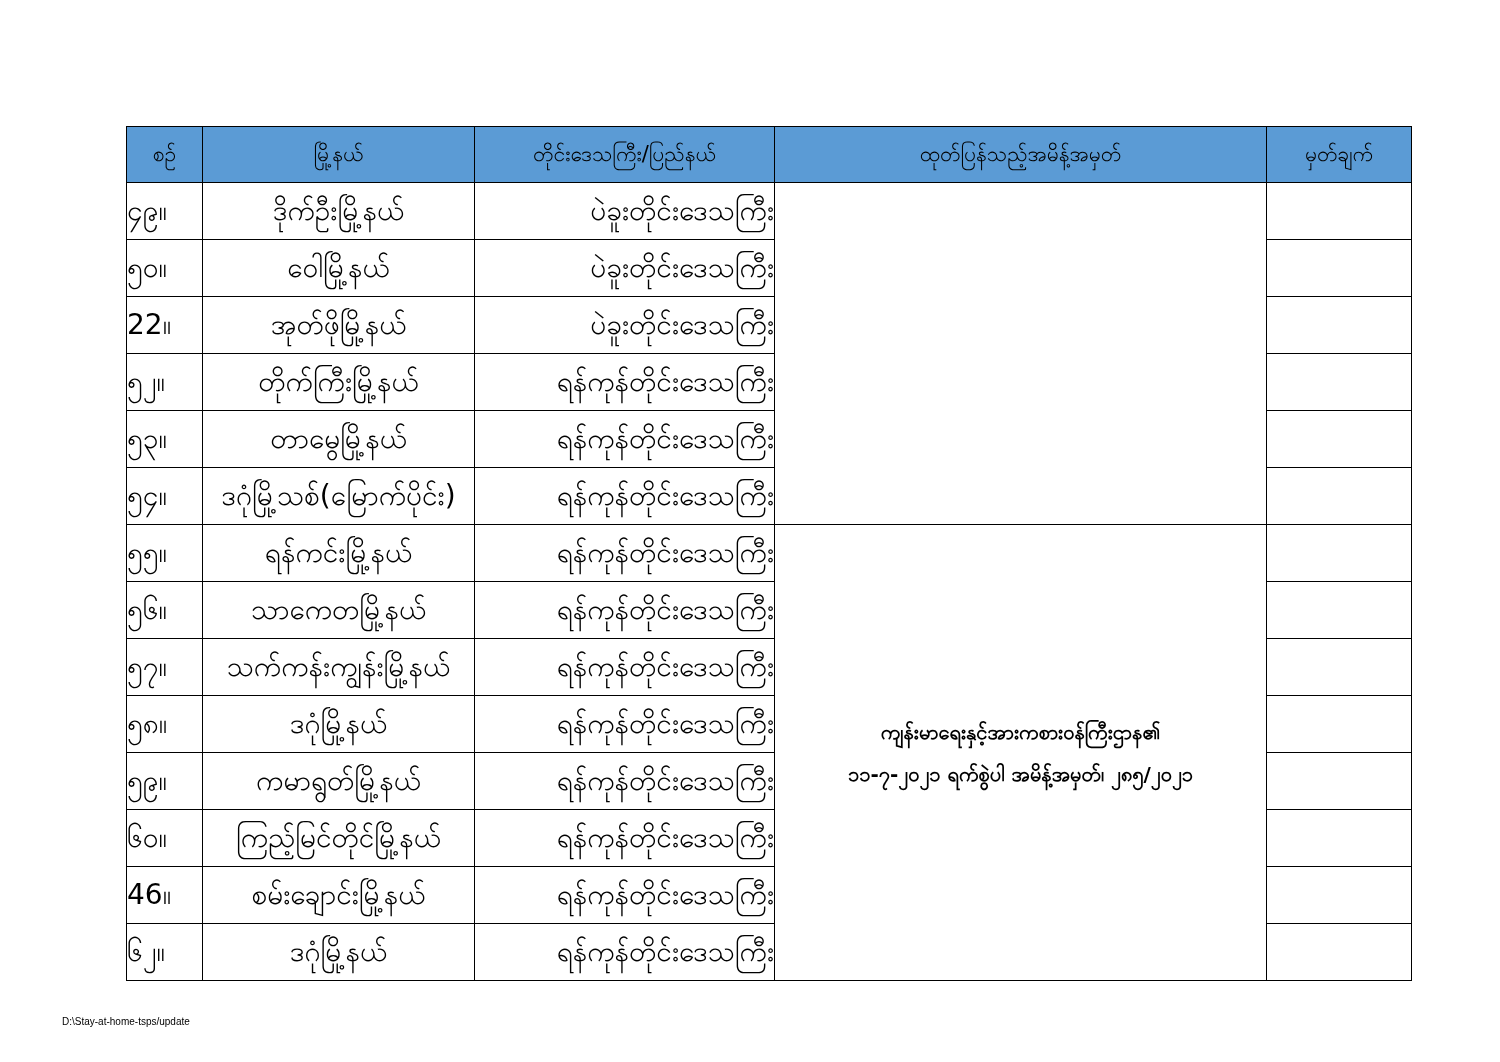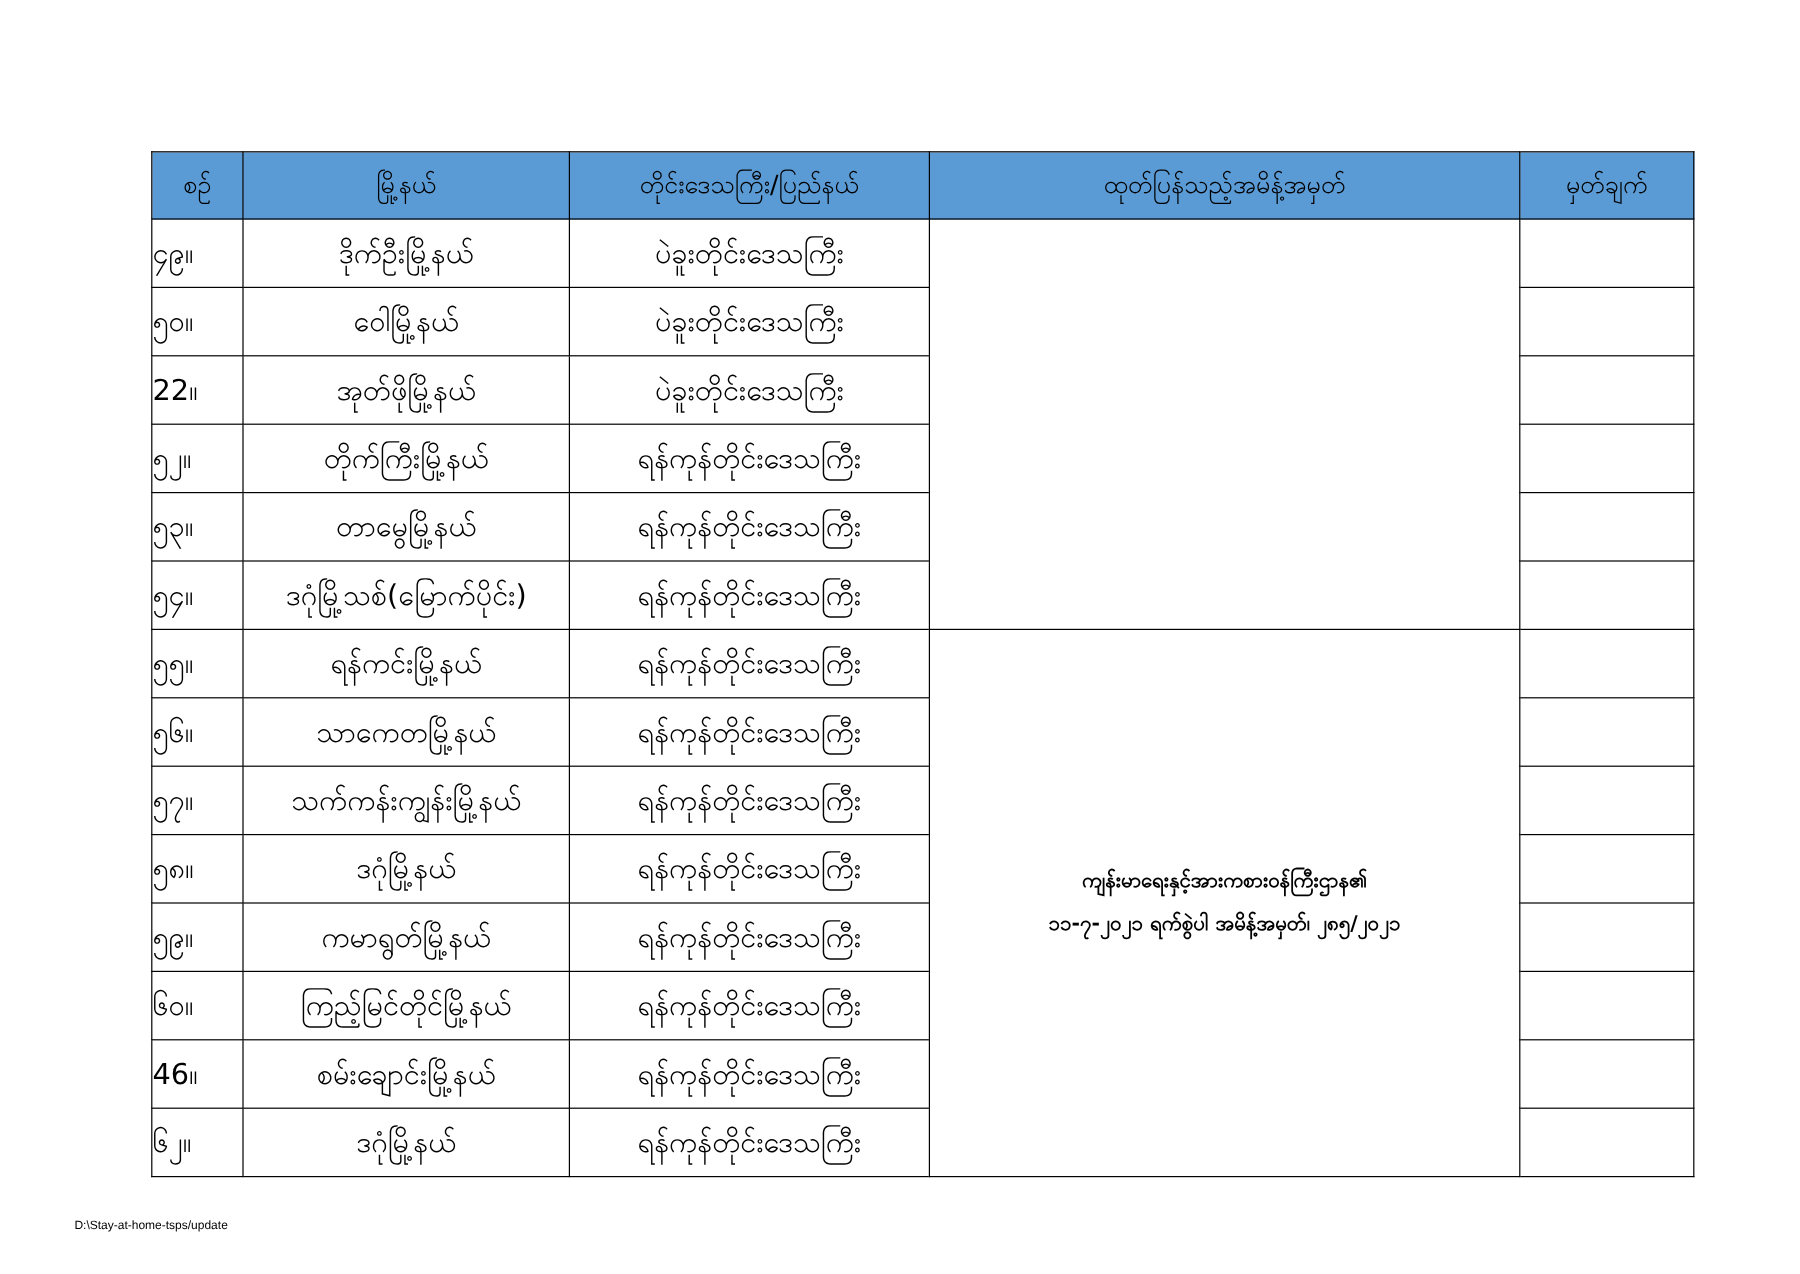--- a/index.html
+++ b/index.html
@@ -45,42 +45,42 @@
   }
   
   col.c-no      { width: 76px; }
   col.c-town    { width: 272px; }
   col.c-region  { width: 300px; }
   col.c-order   { width: 492px; }
   col.c-remark  { width: 145px; }
 
   tbody td {
     height: 56px;
-    font-size: 24px;
+    font-size: 28px;
     line-height: 1.35;
   }
   td.no {
     text-align: left;
     padding-left: 18px;
     white-space: nowrap;
   }
   td.town {
     text-align: center;
     padding-left: 14px;
     white-space: nowrap;
   }
   td.region {
-    text-align: center;
+    text-align: right;
     padding-left: 14px;
     white-space: nowrap;
   }
   td.order {
     text-align: center;
     font-weight: bold;
-    font-size: 17px;
+    font-size: 20px;
     padding: 0 18px;
     line-height: 2.1;
     margin-left: 20px;
   }
   td.remark {
     text-align: center;
   }
   .footer-path {
     position: absolute;
     left: 62px;

